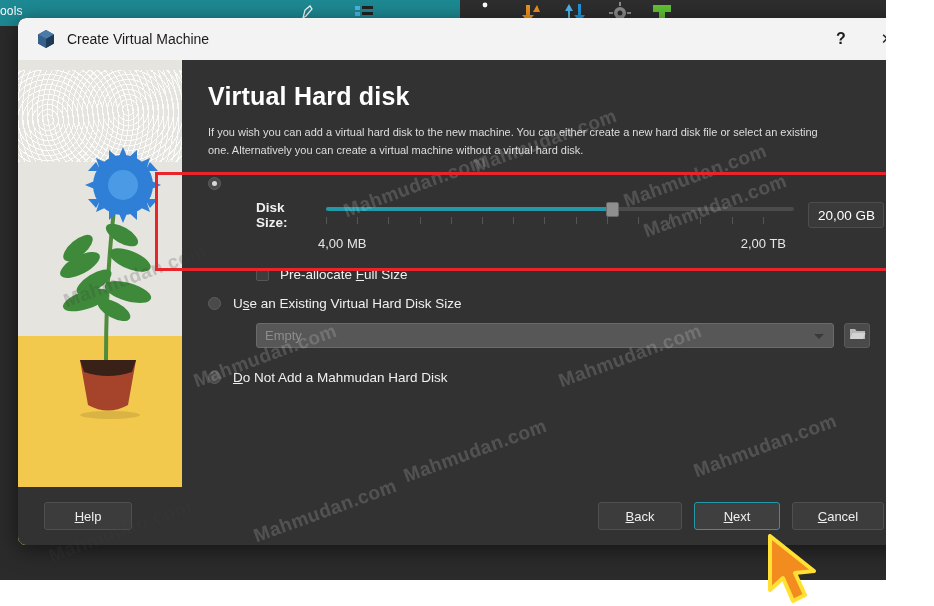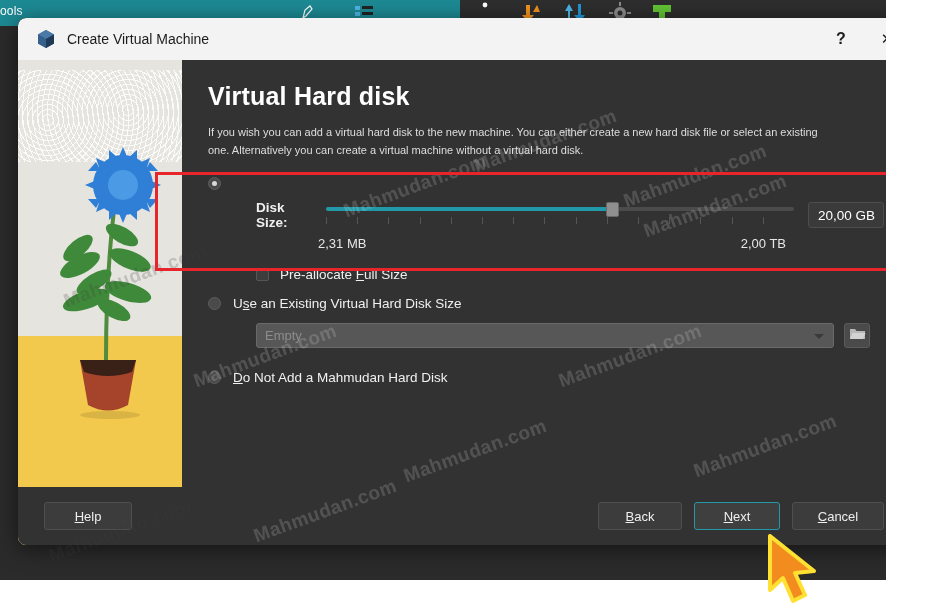--- a/index.html
+++ b/index.html
@@ -552,21 +552,21 @@
           <div class="slider-wrap">
             <div class="groove"></div>
             <div class="groove-fill" style="width: 62%;"></div>
             <div class="handle" style="left: 60%;"></div>
             <div class="ticks"></div>
           </div>
           <div class="sizebox">20,00 GB</div>
         </div>
 
         <div class="minmax">
-          <span>2,31 MB</span>
+          <span>4,00 MB</span>
           <span>2,00 TB</span>
         </div>
 
         <div class="check-row">
           <span class="checkbox"></span>
           <span class="opt-label"><span>Pre-allocate </span><span class="mn">F</span><span>ull Size</span></span>
         </div>
 
         <div class="opt-row spaced">
           <span class="radio"></span>

